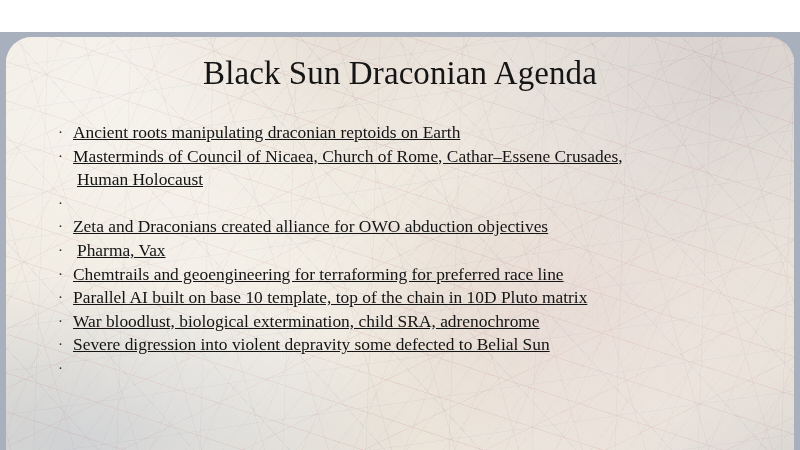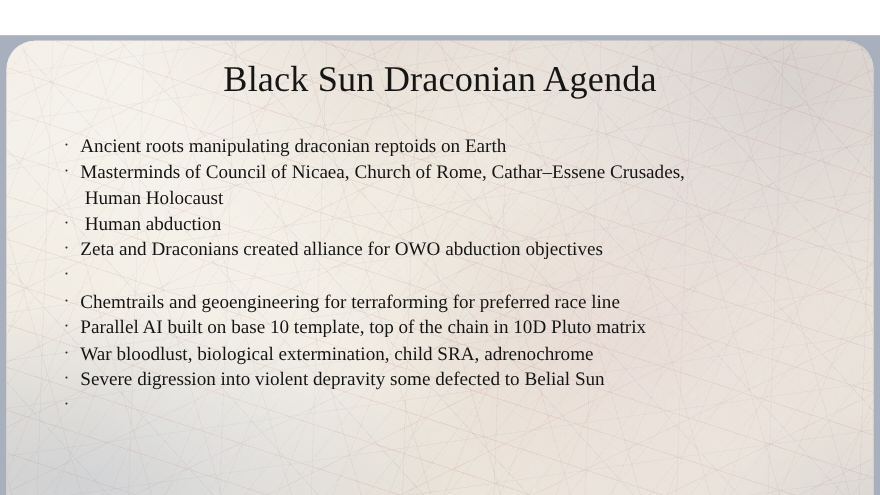--- a/index.html
+++ b/index.html
@@ -120,20 +120,21 @@
   .dot {
     flex: 0 0 auto;
     width: 15px;
     text-align: left;
     color: #2a2a2a;
     font-size: 15px;
     line-height: 23.6px;
   }
   .btext {
     flex: 1 1 auto;
+    text-decoration: underline;
   }
   .btext .wrap {
     display: block;
     padding-left: 4px;
   }
 </style>
 </head>
 <body>
 
 <div id="slide">
@@ -154,29 +155,29 @@
           <div class="bullet">
             <span class="dot">·</span>
             <span class="btext"><span>Ancient roots manipulating draconian reptoids on Earth</span></span>
           </div>
           <div class="bullet">
             <span class="dot">·</span>
             <span class="btext"><span>Masterminds of Council of Nicaea, Church of Rome, Cathar–Essene Crusades,</span><span class="wrap">Human Holocaust</span></span>
           </div>
           <div class="bullet">
             <span class="dot">·</span>
-            <span class="btext"><span class="wrap">Human abduction</span></span>
+            <span class="btext"></span>
           </div>
           <div class="bullet">
             <span class="dot">·</span>
             <span class="btext"><span>Zeta and Draconians created alliance for OWO abduction objectives</span></span>
           </div>
           <div class="bullet">
             <span class="dot">·</span>
-            <span class="btext"></span>
+            <span class="btext"><span class="wrap">Pharma, Vax</span></span>
           </div>
           <div class="bullet">
             <span class="dot">·</span>
             <span class="btext"><span>Chemtrails and geoengineering for terraforming for preferred race line</span></span>
           </div>
           <div class="bullet">
             <span class="dot">·</span>
             <span class="btext"><span>Parallel AI built on base 10 template, top of the chain in 10D Pluto matrix</span></span>
           </div>
           <div class="bullet">

